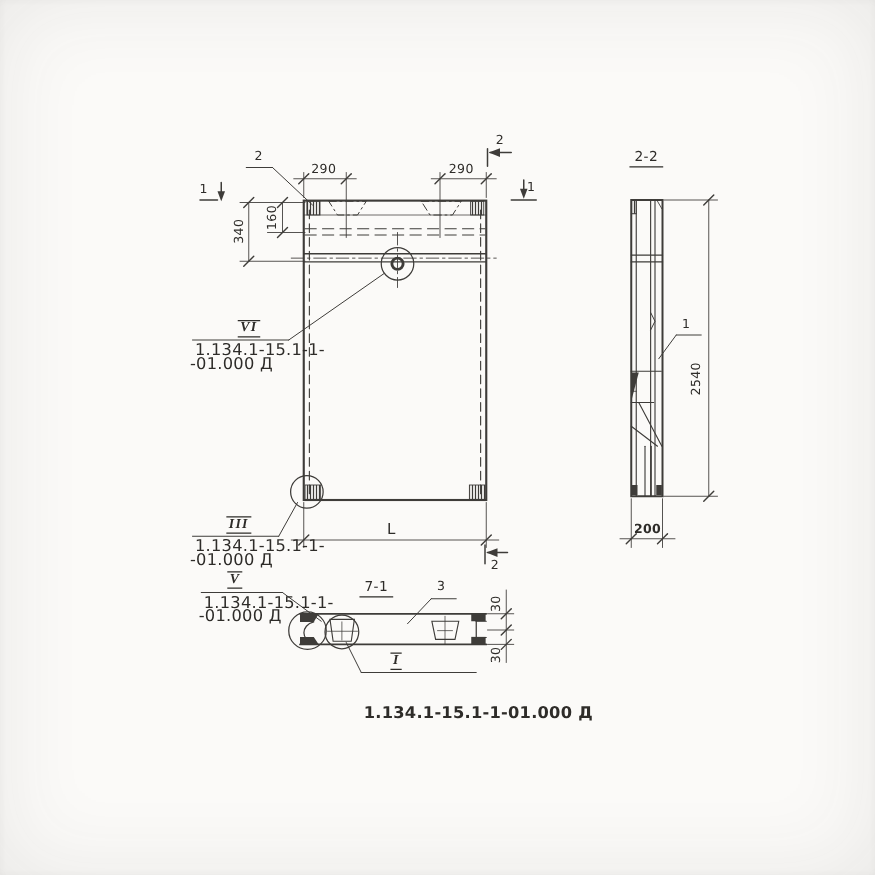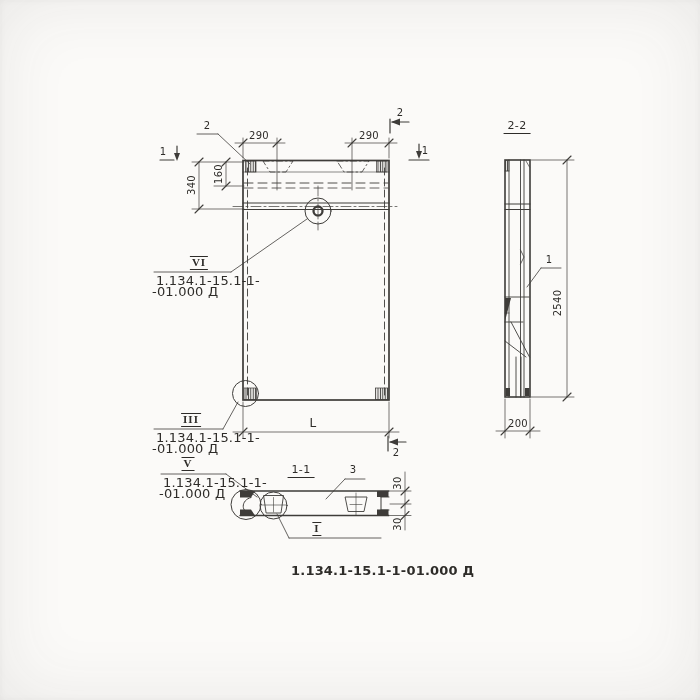--- a/index.html
+++ b/index.html
@@ -23,21 +23,21 @@
   .ref{
     position:absolute;font-size:13px;line-height:1;white-space:nowrap;
     letter-spacing:.2px;transform:none;
   }
   .title{
     border-bottom:1.3px solid #2e2c29;padding:0 4px 2px;font-size:11px;
   }
   .roman{
     font-family:"Liberation Serif",serif;font-weight:bold;font-size:11px;
     border-top:1.4px solid #2e2c29;border-bottom:1.4px solid #2e2c29;
-    padding:0 2px 1px;letter-spacing:1px;
+    padding:0 2px 1px;letter-spacing:1px;font-style:italic;
   }
 </style>
 </head>
 <body>
 
 <div class="stage">
 
   <svg width="700" height="700" viewBox="0 0 700 700" stroke="#2e2c29" fill="none" stroke-linecap="round" opacity="0.92">
     <defs>
       <pattern id="hv" width="2.4" height="8" patternUnits="userSpaceOnUse">
@@ -232,24 +232,24 @@
   <div class="lbl roman" style="left:199px;top:263px;">VI</div>
   <div class="ref" style="left:156px;top:274px;">1.134.1-15.1-1-</div>
   <div class="ref" style="left:152px;top:285px;">-01.000 Д</div>
 
   <div class="lbl roman" style="left:191px;top:420px;">III</div>
   <div class="ref" style="left:156px;top:431px;">1.134.1-15.1-1-</div>
   <div class="ref" style="left:152px;top:442px;">-01.000 Д</div>
 
   <div class="lbl title" style="left:517px;top:127px;text-align:center;">2-2</div>
   <div class="lbl rot" style="left:558px;top:303px;">2540</div>
-  <div class="lbl" style="left:518px;top:424px;">200</div>
+  <div class="lbl" style="left:518px;top:424px;font-weight:bold;">200</div>
   <div class="lbl" style="left:549px;top:260px;">1</div>
 
-  <div class="lbl title" style="left:301px;top:471px;">1-1</div>
+  <div class="lbl title" style="left:301px;top:471px;">7-1</div>
   <div class="lbl" style="left:353px;top:470px;">3</div>
   <div class="lbl rot" style="left:398px;top:483px;">30</div>
   <div class="lbl rot" style="left:398px;top:524px;">30</div>
 
   <div class="lbl roman" style="left:188px;top:464px;">V</div>
   <div class="ref" style="left:163px;top:476px;">1.134.1-15.1-1-</div>
   <div class="ref" style="left:159px;top:487px;">-01.000 Д</div>
 
   <div class="lbl roman" style="left:317px;top:529px;">I</div>
   <div class="ref" style="left:291px;top:564px;font-weight:bold;">1.134.1-15.1-1-01.000 Д</div>

